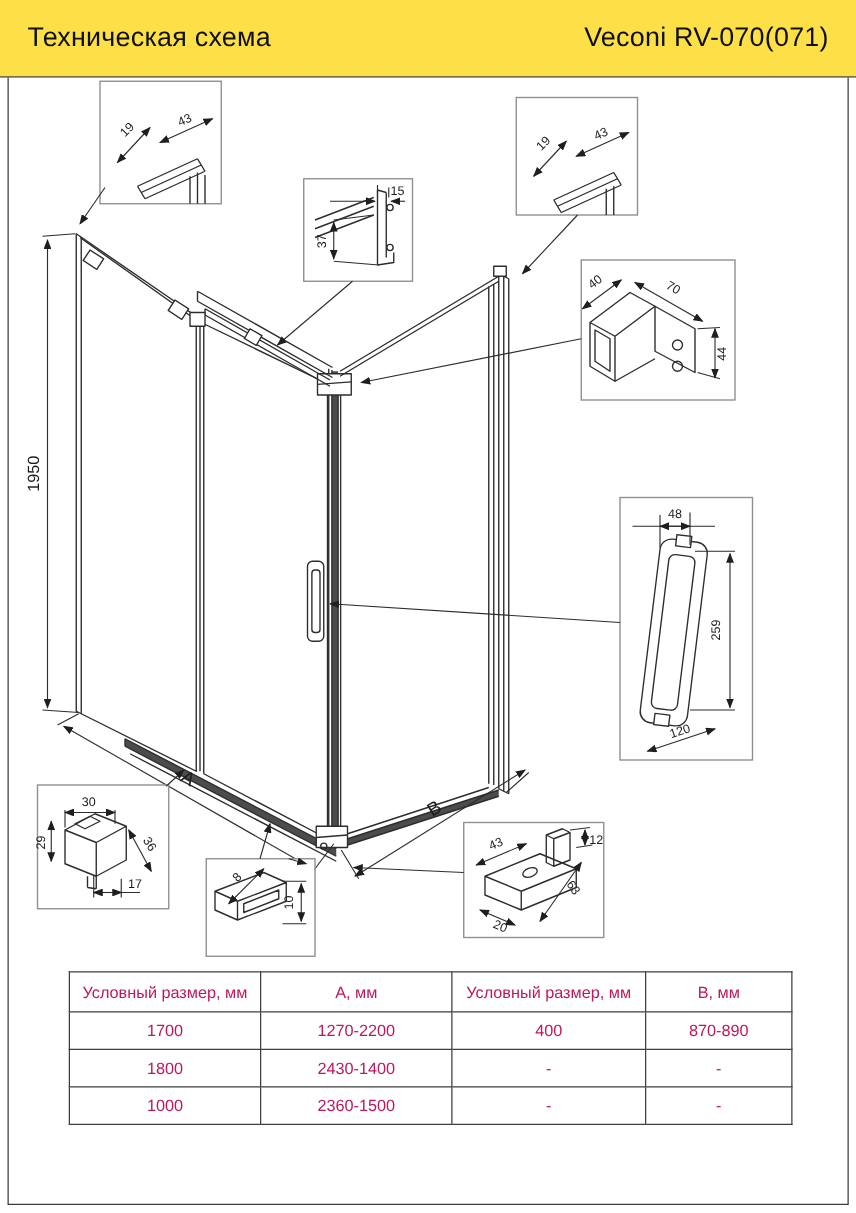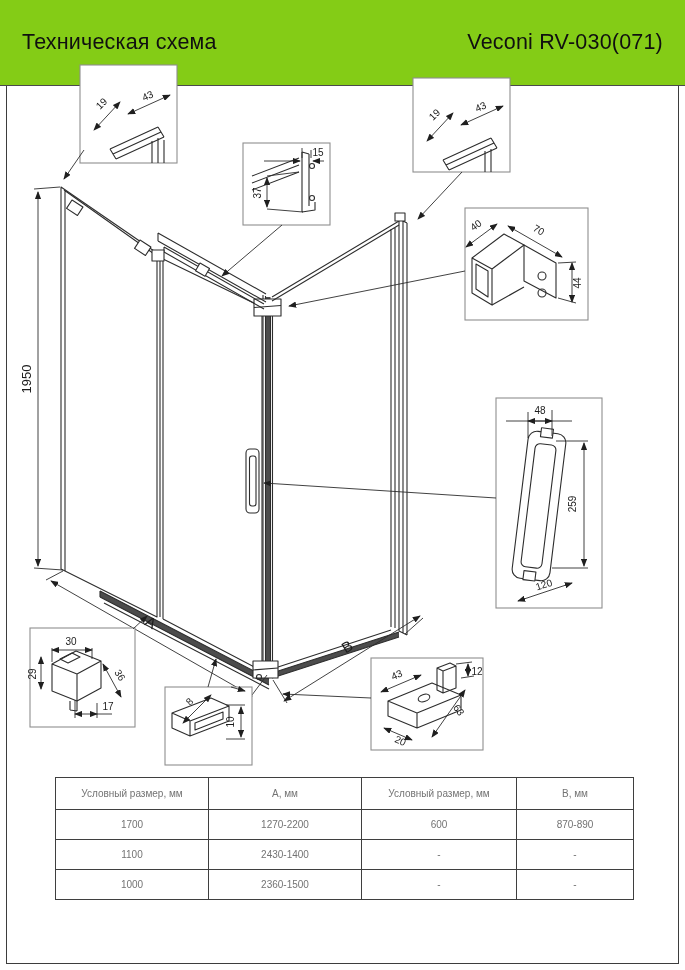--- a/index.html
+++ b/index.html
@@ -1,42 +1,42 @@
 <!DOCTYPE html>
 <html><head>
 <meta charset="utf-8">
 <style>
   html,body{margin:0;padding:0;background:#fff;}
   body{width:685px;height:970px;position:relative;font-family:"Liberation Sans",sans-serif;overflow:hidden;}
   .page{position:absolute;inset:6px;border:1.6px solid #3d3d3d;}
   .header{position:absolute;left:0;right:0;top:0;height:53px;border-bottom:1.6px solid #4a4a4a;
-          display:flex;align-items:center;justify-content:space-between;padding:16px 22px;background:#84cc16;}
+          display:flex;align-items:center;justify-content:space-between;padding:4px 22px;background:#fde047;}
   .header .title,.header .model{font-size:21.5px;color:#101010;letter-spacing:.2px;}
   svg.drawing{position:absolute;left:0;top:0;width:685px;height:970px;}
   svg text{font-family:"Liberation Sans",sans-serif;font-size:10px;fill:#1c1c1c;}
   svg text.t13{font-size:13px;}
   svg text.t15{font-size:15px;}
   .ln{stroke:#2d2d2d;stroke-width:1.1;fill:none;stroke-linejoin:round;}
   .wfill{fill:#fff;stroke:#2d2d2d;stroke-width:1.1;stroke-linejoin:round;}
   .dark{fill:#4c4c4c;stroke:none;}
   .box{fill:#fff;stroke:#8f8f8f;stroke-width:1.1;}
   .dim{stroke:#2d2d2d;stroke-width:0.9;fill:none;}
   .size-table{position:absolute;left:55px;top:777px;width:578px;border-collapse:collapse;table-layout:fixed;background:#fff;}
   .size-table th,.size-table td{border:1.2px solid #3f3f3f;text-align:center;vertical-align:middle;
-       font-weight:400;font-size:10px;color:#737373;padding:0;height:29px;}
+       font-weight:400;font-size:13px;color:#be185d;padding:0;height:29px;}
   .size-table th{height:31px;}
 </style>
 </head>
 <body>
 
 <div class="page"></div>
 
 <div class="header">
   <span class="title">Техническая схема</span>
-  <span class="model">Veconi RV-030(071)</span>
+  <span class="model">Veconi RV-070(071)</span>
 </div>
 
 <svg class="drawing" viewBox="0 0 685 970">
   <defs>
     <marker id="arr" markerWidth="9" markerHeight="7" refX="8" refY="3.5" orient="auto-start-reverse">
       <path d="M0,0 L9,3.5 L0,7 Z" fill="#1f1f1f"></path>
     </marker>
   </defs>
 
   <g>
@@ -225,25 +225,25 @@
       <th>Условный размер, мм</th>
       <th>А, мм</th>
       <th>Условный размер, мм</th>
       <th>В, мм</th>
     </tr>
   </thead>
   <tbody>
     <tr>
       <td>1700</td>
       <td>1270-2200</td>
-      <td>600</td>
+      <td>400</td>
       <td>870-890</td>
     </tr>
     <tr>
-      <td>1100</td>
+      <td>1800</td>
       <td>2430-1400</td>
       <td>-</td>
       <td>-</td>
     </tr>
     <tr>
       <td>1000</td>
       <td>2360-1500</td>
       <td>-</td>
       <td>-</td>
     </tr>

